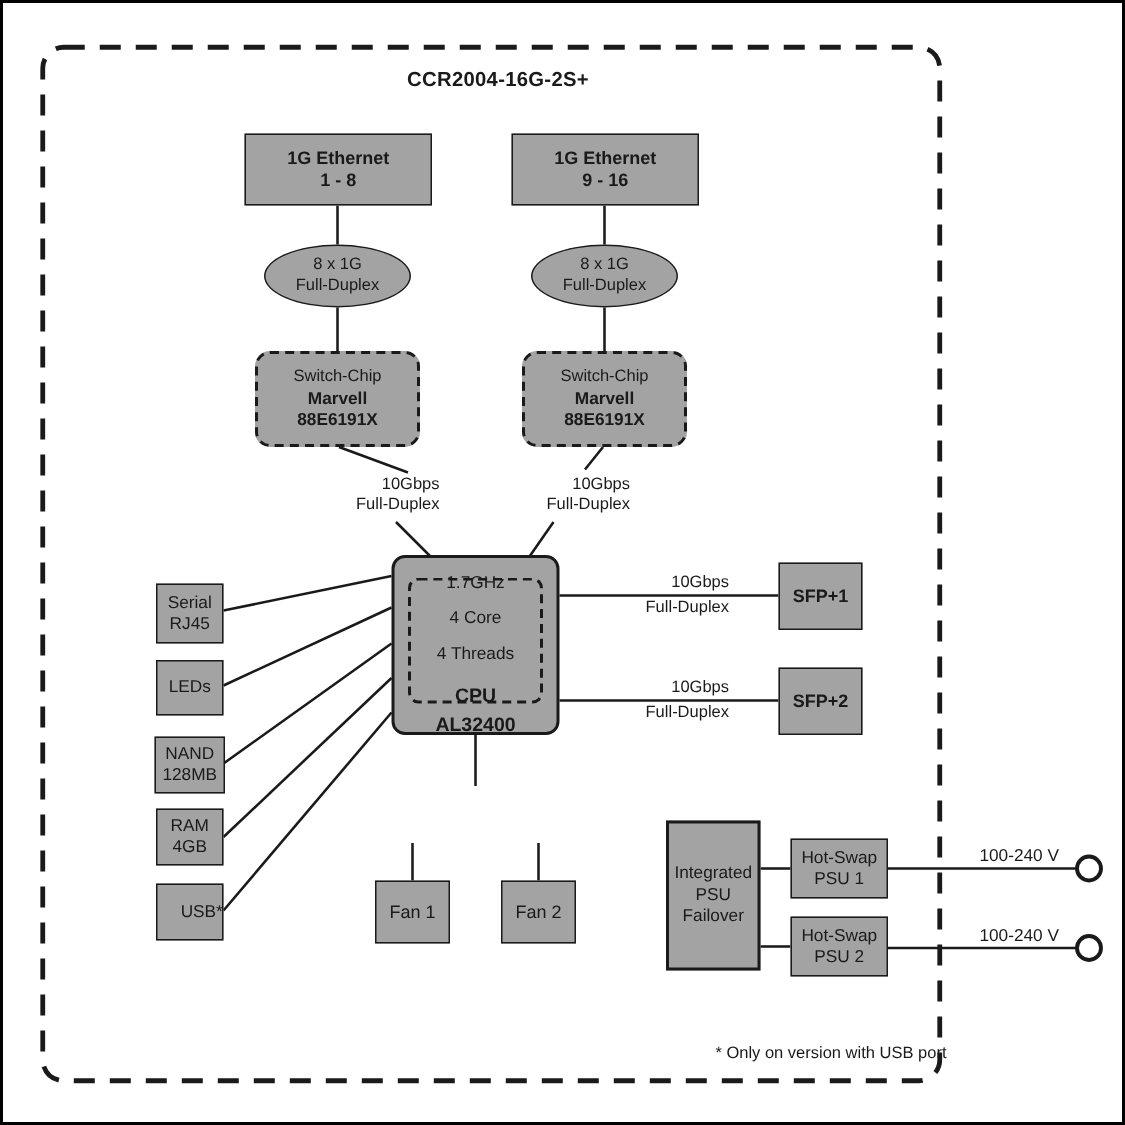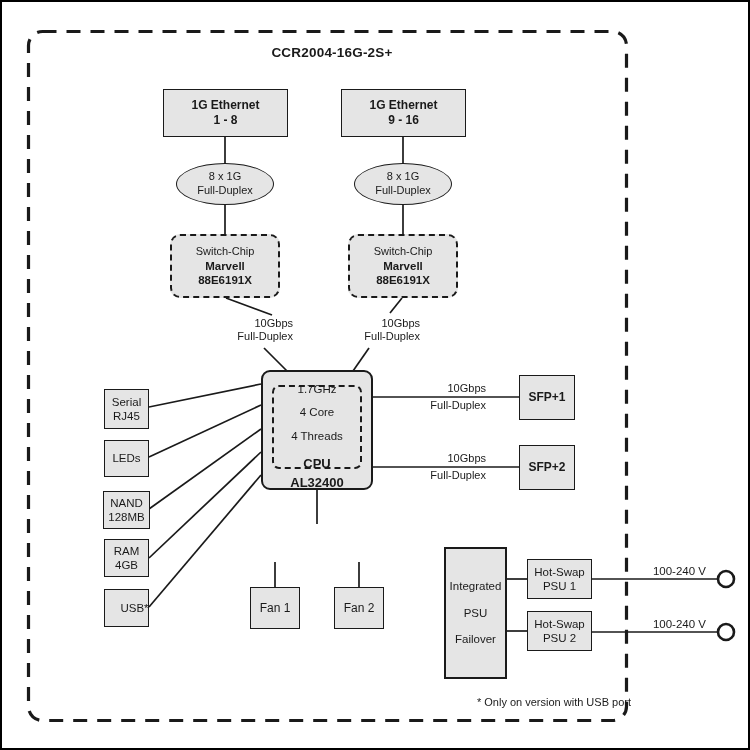--- a/index.html
+++ b/index.html
@@ -4,21 +4,21 @@
 <style>
   html,body{margin:0;padding:0;background:#fff;}
   #canvas{
     position:relative;width:750px;height:750px;background:#fff;
     border:2px solid #000;box-sizing:border-box;overflow:hidden;
     font-family:Liberation Sans, sans-serif;color:#1a1a1a;
   }
   #wires{position:absolute;left:0;top:0;z-index:0;}
   .node{position:absolute;z-index:1;display:flex;flex-direction:column;
     align-items:center;justify-content:center;text-align:center;
-    background:#e5e5e5;box-sizing:border-box;line-height:1.25;}
+    background:#a3a3a3;box-sizing:border-box;line-height:1.25;}
   .solid{border:1.5px solid #1a1a1a;}
   .thick{border:2.5px solid #1a1a1a;}
   .dashedb{border:2px dashed #1a1a1a;border-radius:10px;}
   .ellipse{border:1.5px solid #1a1a1a;border-radius:50%;}
   .plain{position:absolute;z-index:1;text-align:right;line-height:1.22;background:transparent;}
   .b{font-weight:bold;}
   .fs11{font-size:11px;}
   .fs115{font-size:11.5px;}
   .fs12{font-size:12px;}
   .fs13{font-size:13px;}
@@ -152,21 +152,21 @@
     <span>SFP+2</span>
   </div>
 
   <div class="node solid fs12" style="left:248px;top:585px;width:50px;height:42px;">
     <span>Fan 1</span>
   </div>
   <div class="node solid fs12" style="left:332px;top:585px;width:50px;height:42px;">
     <span>Fan 2</span>
   </div>
 
-  <div class="node thick fs115" style="left:442px;top:545px;width:63px;height:132px;gap:12px;">
+  <div class="node thick fs115" style="left:442px;top:545px;width:63px;height:100px;">
     <span>Integrated</span>
     <span>PSU</span>
     <span>Failover</span>
   </div>
   <div class="node solid fs115" style="left:525px;top:557px;width:65px;height:40px;">
     <span>Hot-Swap</span>
     <span>PSU 1</span>
   </div>
   <div class="node solid fs115" style="left:525px;top:609px;width:65px;height:40px;">
     <span>Hot-Swap</span>

